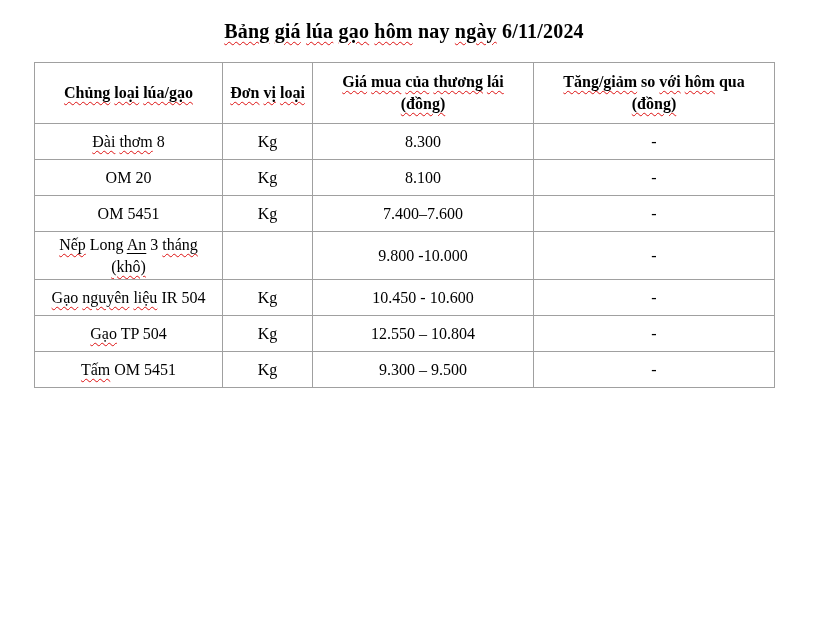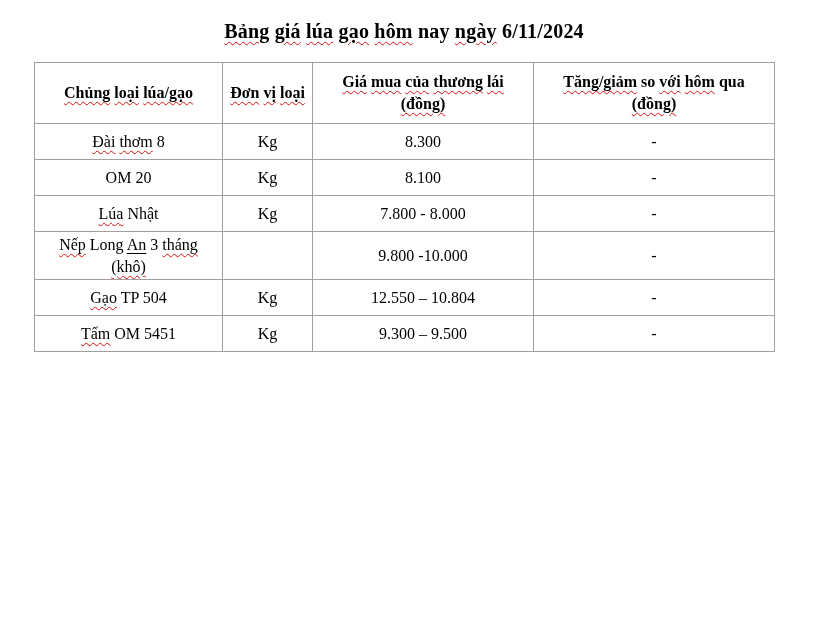--- a/index.html
+++ b/index.html
@@ -72,29 +72,35 @@
         <td>8.300</td>
         <td>-</td>
       </tr>
       <tr>
         <td><span>OM</span> <span>20</span></td>
         <td>Kg</td>
         <td>8.100</td>
         <td>-</td>
       </tr>
       <tr>
-        <td><span class="mark-spell">Lúa</span> <span>Nhật</span></td>
+        <td><span>OM</span> <span>5451</span></td>
         <td>Kg</td>
-        <td>7.800 - 8.000</td>
+        <td>7.400–7.600</td>
         <td>-</td>
       </tr>
       <tr>
         <td><span class="mark-spell">Nếp</span> <span>Long</span> <span class="mark-grammar">An</span> <span>3</span> <span class="mark-spell">tháng</span> <span class="mark-spell">(khô)</span></td>
         <td></td>
         <td>9.800 -10.000</td>
+        <td>-</td>
+      </tr>
+      <tr>
+        <td><span class="mark-spell">Gạo</span> <span class="mark-spell">nguyên</span> <span class="mark-spell">liệu</span> <span>IR</span> <span>504</span></td>
+        <td>Kg</td>
+        <td>10.450 - 10.600</td>
         <td>-</td>
       </tr>
       <tr>
         <td><span class="mark-spell">Gạo</span> <span>TP</span> <span>504</span></td>
         <td>Kg</td>
         <td>12.550 – 10.804</td>
         <td>-</td>
       </tr>
       <tr>
         <td><span class="mark-spell">Tấm</span> <span>OM</span> <span>5451</span></td>

